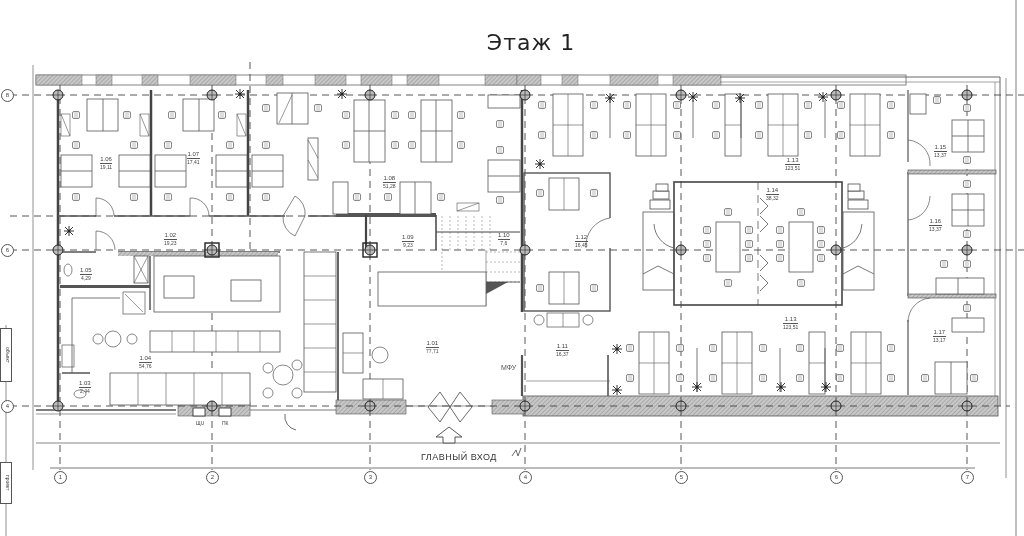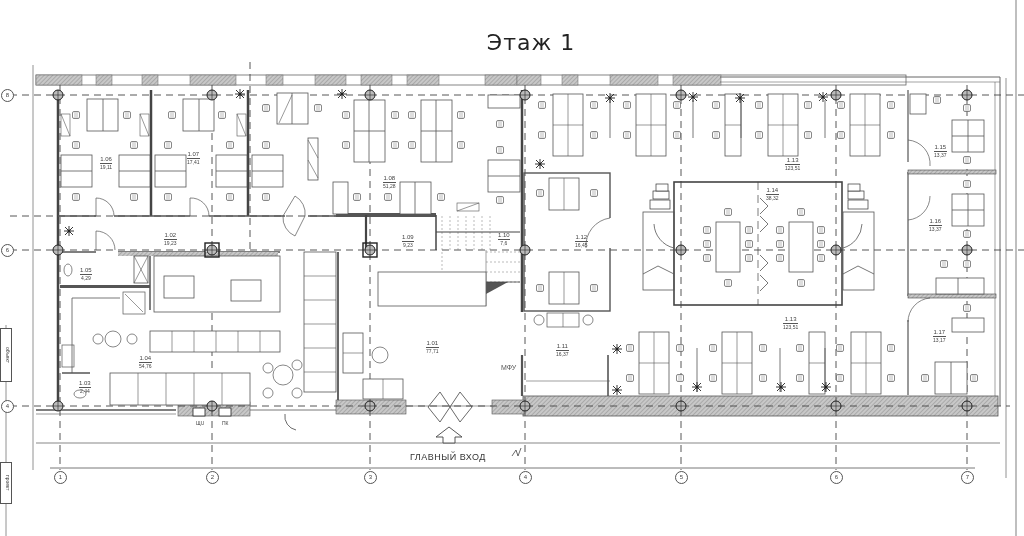--- a/index.html
+++ b/index.html
@@ -3,21 +3,21 @@
 <meta charset="utf-8">
 <style>
   html,body{margin:0;padding:0;background:#ffffff;}
   body{width:1024px;height:536px;overflow:hidden;position:relative;font-family:"DejaVu Sans",sans-serif;}
   .title{position:absolute;left:0;top:30px;width:1062px;text-align:center;font-size:22px;color:#222;letter-spacing:1px;font-family:"DejaVu Sans",sans-serif;}
   svg{position:absolute;left:0;top:0;}
   .room-label{position:absolute;font-size:6px;color:#444;text-align:center;line-height:7px;font-family:"Liberation Sans",sans-serif;}
   .room-label .num{display:block;border-bottom:0.6px solid #555;}
   .room-label .area{display:block;font-size:5px;}
   .axis-label{position:absolute;width:11px;height:11px;border:1px solid #555;border-radius:50%;font-size:6px;line-height:11px;text-align:center;color:#444;background:#fff;font-family:"Liberation Sans",sans-serif;}
-  .entrance{position:absolute;left:410px;top:452px;font-size:9px;color:#333;letter-spacing:0.5px;font-family:"Liberation Sans",sans-serif;}
+  .entrance{position:absolute;left:421px;top:452px;font-size:9px;color:#333;letter-spacing:0.5px;font-family:"Liberation Sans",sans-serif;}
   .mfu{position:absolute;left:501px;top:364px;font-size:7px;color:#555;font-family:"Liberation Sans",sans-serif;}
   .eq-label{position:absolute;font-size:5px;color:#444;font-family:"Liberation Sans",sans-serif;}
   .side-tag{position:absolute;left:0;width:10px;border:1px solid #555;font-size:5px;color:#333;writing-mode:vertical-rl;text-align:center;background:#fff;font-family:"Liberation Sans",sans-serif;}
 </style>
 </head>
 <body>
 
 <div class="title">Этаж 1</div>
 
 <svg width="1024" height="536" viewBox="0 0 1024 536">

